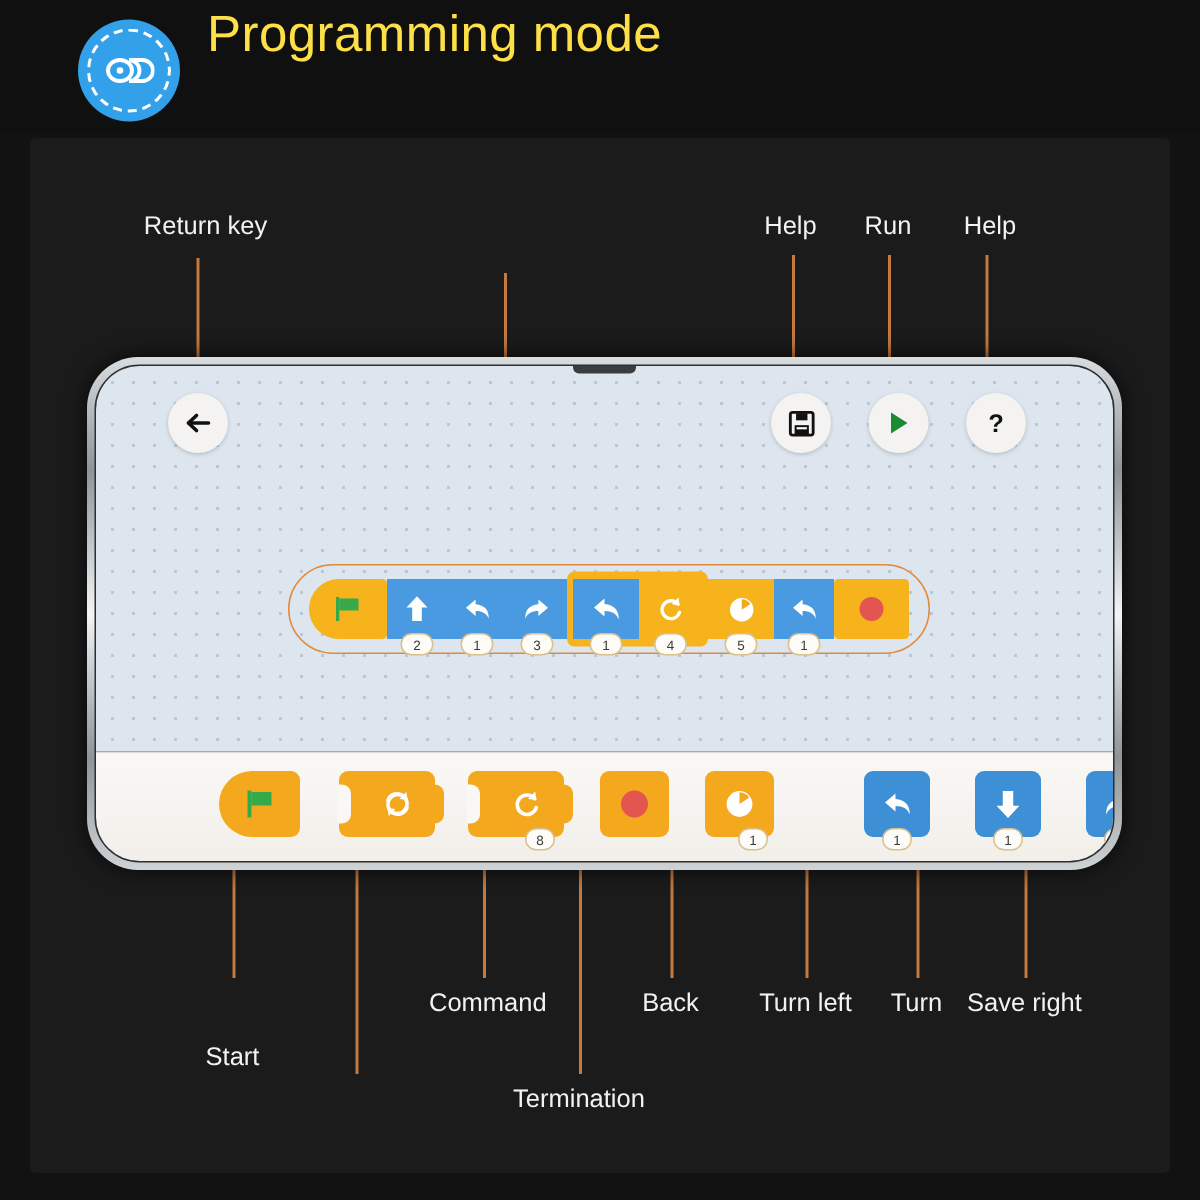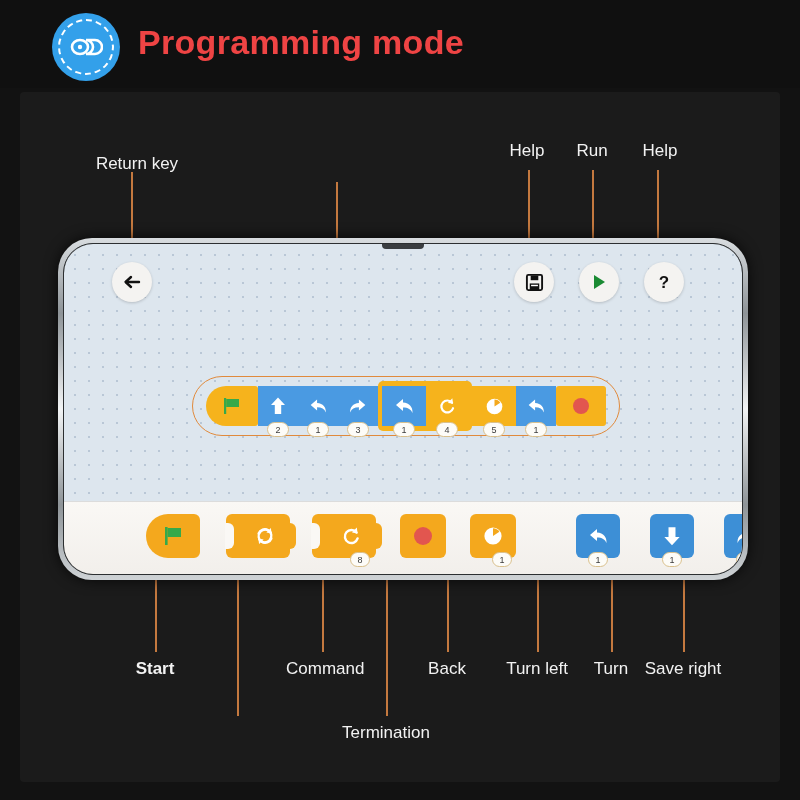--- a/index.html
+++ b/index.html
@@ -23,23 +23,23 @@
     background: #33a0ea;
     display: flex; align-items: center; justify-content: center;
   }
   .brand-icon .ring {
     position: absolute; left: 6px; top: 6px; width: 56px; height: 56px;
     border-radius: 50%;
     border: 2.5px dashed #ffffff;
   }
   .brand-icon .glyph { position: relative; z-index:2; }
   .header-title {
-    position: absolute; left: 138px; top: 23px;
-    font-size: 34px; color: #ef4444; letter-spacing: .3px;
-    font-weight: 700;
+    position: absolute; left: 138px; top: 4px;
+    font-size: 34px; color: #fde047; letter-spacing: .3px;
+    font-weight: 400;
   }
 
   
   .panel {
     position: absolute; left: 20px; top: 92px; width: 760px; height: 690px;
     background: #1b1b1b; border-radius: 4px;
   }
 
   
   .callout { position: absolute; color: #f2f2f2; font-size: 17px; text-align: center;
@@ -144,32 +144,32 @@
         <ellipse cx="11" cy="10" rx="8" ry="7" fill="none" stroke="#ffffff" stroke-width="2.6"></ellipse>
         <path d="M17 3 H26 a7 7 0 0 1 0 14 H17 a7 7 0 0 0 0 -14 Z" fill="none" stroke="#ffffff" stroke-width="2.6"></path>
         <circle cx="11" cy="10" r="2.2" fill="#ffffff"></circle>
       </svg>
     </div>
     <div class="header-title">Programming mode</div>
   </div>
 
   <div class="panel"></div>
 
-  <div class="callout" style="left:82px;  top:140px; width:110px;margin-top:13px;">Return key</div>
+  <div class="callout" style="left:82px;  top:140px; width:110px;">Return key</div>
   <div class="callout" style="left:498px; top:140px; width:58px;">Help</div>
   <div class="callout" style="left:566px; top:140px; width:52px;">Run</div>
   <div class="callout" style="left:632px; top:140px; width:56px;">Help</div>
 
   <div class="leader" style="left:131px; top:172px; height:98px;"></div>
   <div class="leader" style="left:336px; top:182px; height:203px;"></div>
   <div class="leader" style="left:528px; top:170px; height:98px;"></div>
   <div class="leader" style="left:592px; top:170px; height:98px;"></div>
   <div class="leader" style="left:657px; top:170px; height:98px;"></div>
 
-  <div class="callout" style="left:122px; top:658px; width:66px;font-weight:bold;">Start</div>
+  <div class="callout" style="left:122px; top:694px; width:66px;">Start</div>
   <div class="callout" style="left:286px; top:658px; width:72px;">Command</div>
   <div class="callout" style="left:328px; top:722px; width:116px;">Termination</div>
   <div class="callout" style="left:412px; top:658px; width:70px;">Back</div>
   <div class="callout" style="left:496px; top:658px; width:82px;">Turn left</div>
   <div class="callout" style="left:580px; top:658px; width:62px;">Turn</div>
   <div class="callout" style="left:638px; top:658px; width:90px;">Save right</div>
 
   <div class="leader" style="left:155px; top:578px; height:74px;"></div>
   <div class="leader" style="left:237px; top:578px; height:138px;"></div>
   <div class="leader" style="left:322px; top:578px; height:74px;"></div>

